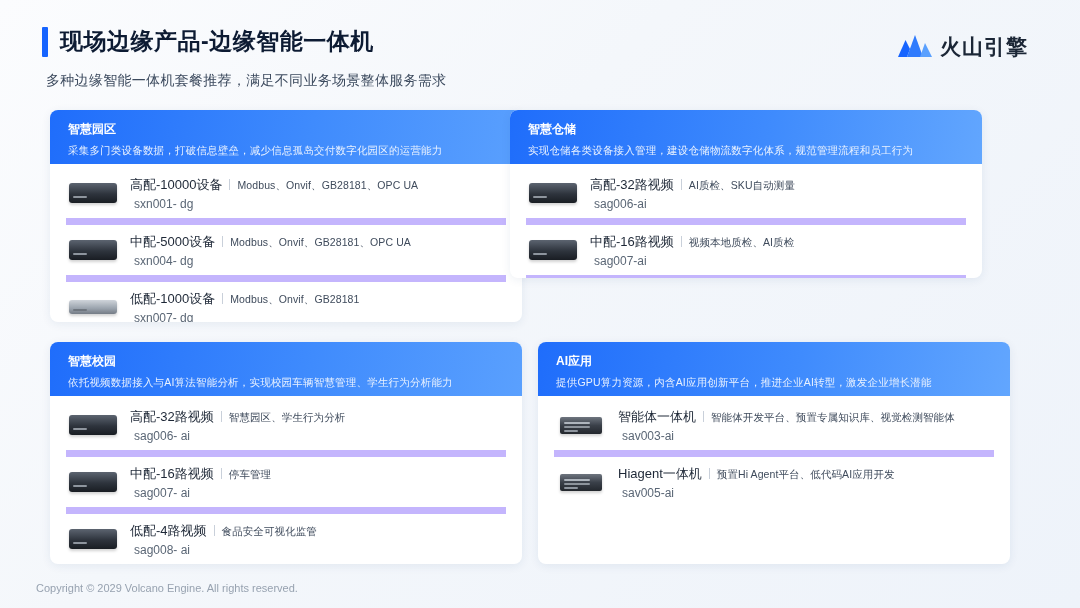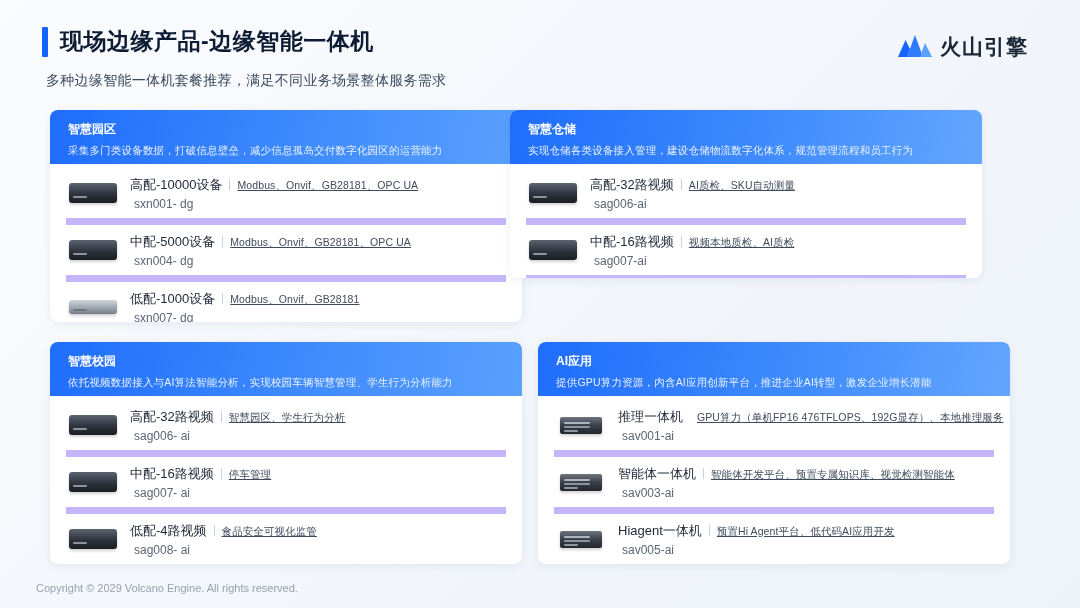--- a/index.html
+++ b/index.html
@@ -207,21 +207,20 @@
     height: 11px;
     background: #c9d0da;
     margin: 0 7px;
     position: relative;
     top: 1px;
   }
   .item-tags {
     font-size: 10.5px;
     color: #3f4b5c;
     letter-spacing: 0.1px;
-    text-decoration: underline;
   }
   .item-code {
     font-size: 12px;
     color: #5a6675;
     margin-top: 3px;
     margin-left: 4px;
   }
 
   
   .footer {
@@ -408,35 +407,20 @@
         <div class="card-title">AI应用</div>
         <div class="card-desc">提供GPU算力资源，内含AI应用创新平台，推进企业AI转型，激发企业增长潜能</div>
       </div>
       <div class="card-body">
         <div class="item">
           <div class="thumb">
               <div class="dev server"></div>
             </div>
           <div class="item-info">
             <div class="item-line1">
-              <span class="item-name">推理一体机</span>
-              <span class="sep"></span>
-              <span class="item-tags">GPU算力</span>
-              <span class="item-tags hl">（单机FP16 476TFLOPS、192G显存）</span>
-              <span class="item-tags">、本地推理服务</span>
-            </div>
-            <div class="item-code">sav001-ai</div>
-          </div>
-        </div>
-        <div class="item">
-          <div class="thumb">
-              <div class="dev server"></div>
-            </div>
-          <div class="item-info">
-            <div class="item-line1">
               <span class="item-name">智能体一体机</span>
               <span class="sep"></span>
               <span class="item-tags">智能体开发平台、</span>
               <span class="item-tags hl">预置专属知识库、视觉检测智能体</span>
             </div>
             <div class="item-code">sav003-ai</div>
           </div>
         </div>
         <div class="item last">
           <div class="thumb">

